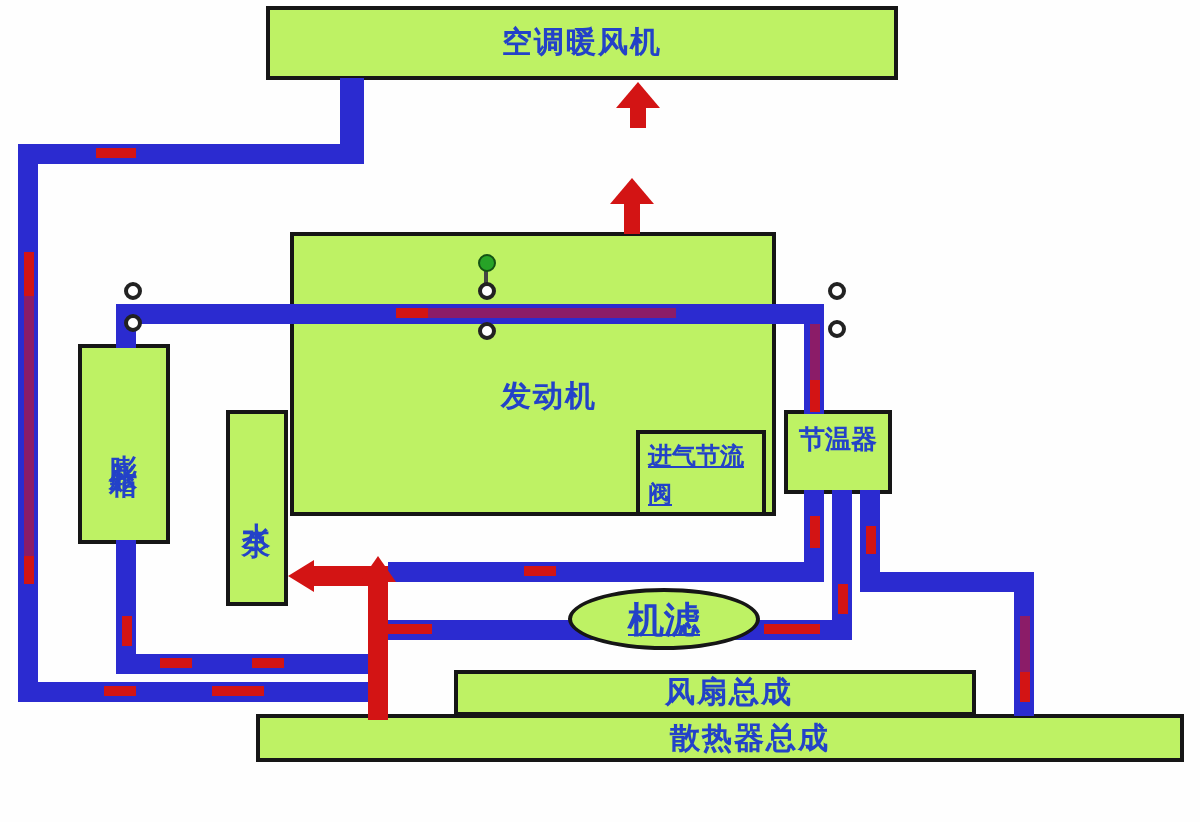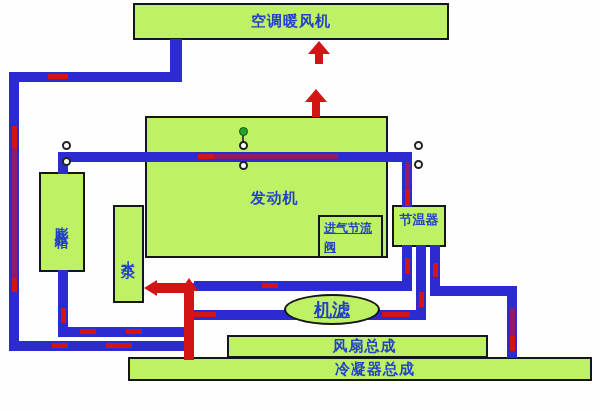--- a/index.html
+++ b/index.html
@@ -109,21 +109,21 @@
   <div class="box b-thr">
       <span>进气节流阀</span>
     </div>
   <div class="box b-thermo">
       <span>节温器</span>
     </div>
   <div class="box b-fan">
       <span>风扇总成</span>
     </div>
   <div class="box b-rad">
-      <span>冷凝器总成</span>
+      <span>散热器总成</span>
     </div>
   <div class="box b-filter">
       <span>机滤</span>
     </div>
 
   <div class="pipe p1"></div>
   <div class="pipe p2"></div>
   <div class="pipe p3"></div>
   <div class="pipe p4"></div>
   <div class="pipe p5"></div>

